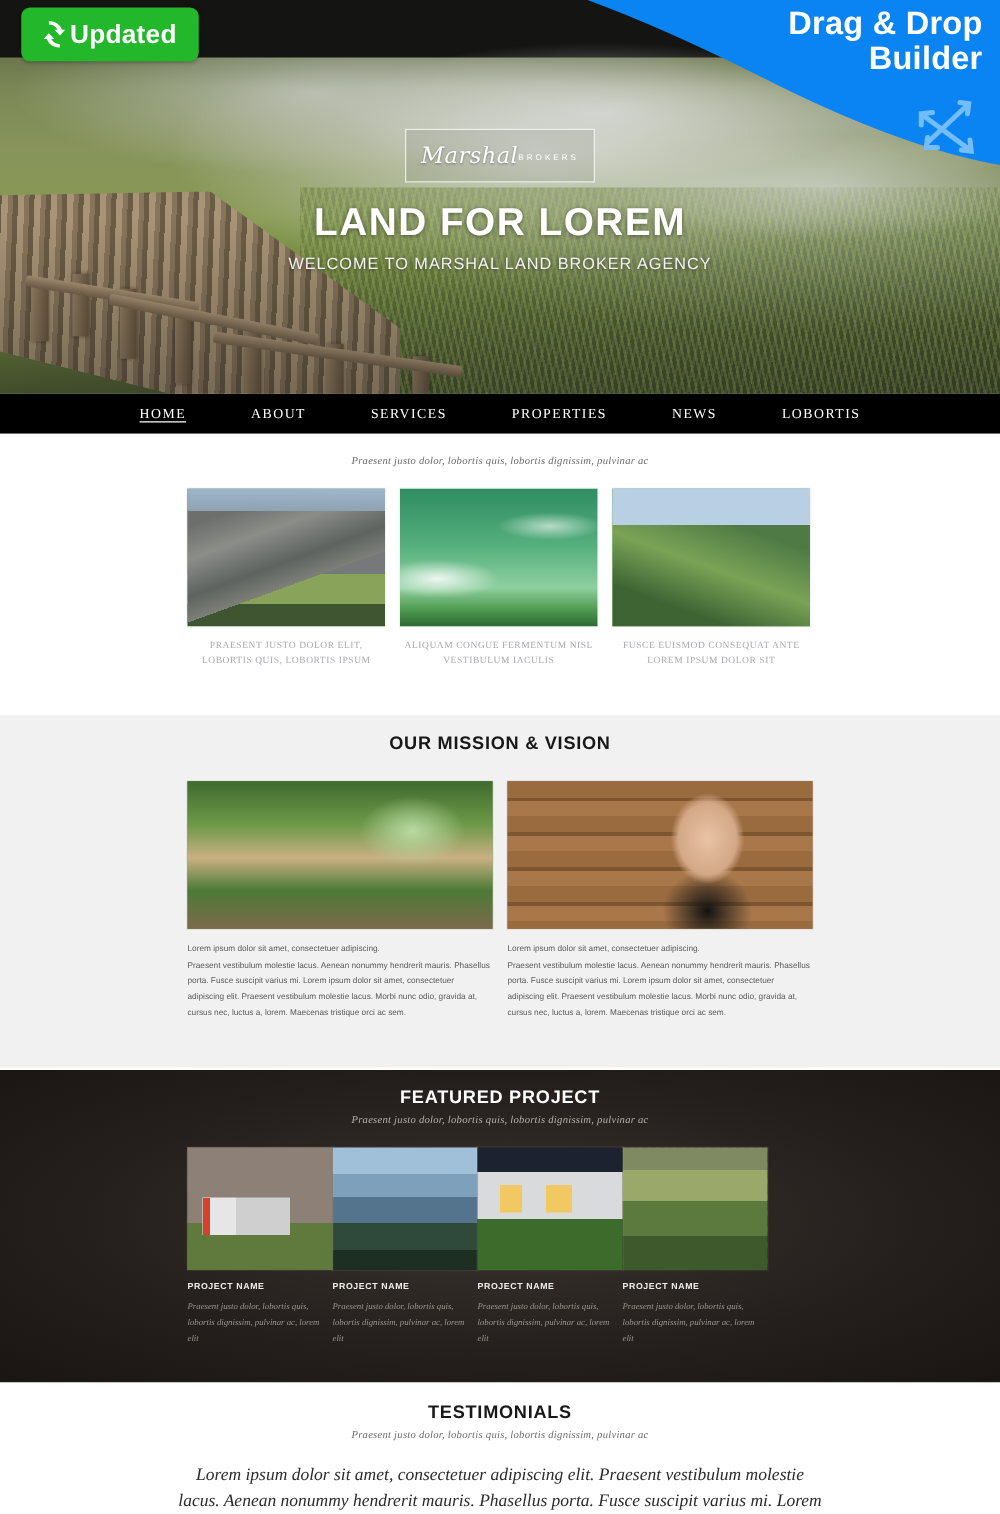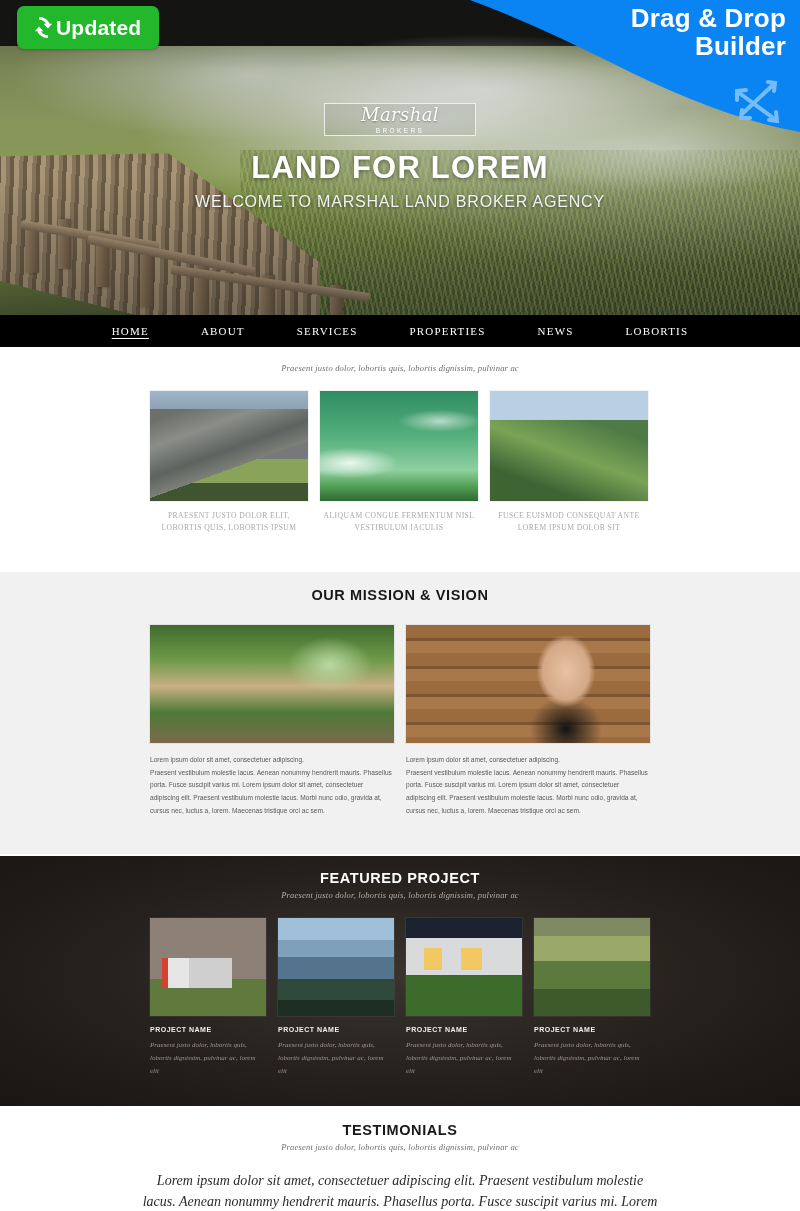--- a/index.html
+++ b/index.html
@@ -77,23 +77,23 @@
     position:absolute; left:0; top:0; width:800px; height:46px;
     background:#141412;
   }
 
   .hero-center {
     position:absolute; left:0; top:0; width:800px; height:315px;
     display:flex; flex-direction:column; align-items:center;
     padding-top:103px;
   }
   .logo-box {
-    width:152px; height:33px;
+    width:152px; height:43px;
     border:1px solid rgba(255,255,255,.75);
-    display:flex; flex-direction:column;
+    display:flex; flex-direction:row;
     align-items:center; justify-content:center;
     background:rgba(120,125,118,.18);
   }
   .logo-script {
     font-family:"DejaVu Serif", serif;
     font-style:italic;
     font-size:18px;
     color:#ffffff;
     line-height:1;
     letter-spacing:.4px;
@@ -111,21 +111,21 @@
     font-family:"Liberation Sans", sans-serif;
     font-size:31px;
     font-weight:bold;
     letter-spacing:1.2px;
     color:#ffffff;
     text-shadow:0 1px 4px rgba(0,0,0,.45);
   }
   .hero-sub {
     margin-top:7px;
     font-family:"Liberation Sans", sans-serif;
-    font-size:16px;
+    font-size:13px;
     letter-spacing:.8px;
     color:#f2f2f2;
     text-shadow:0 1px 3px rgba(0,0,0,.45);
   }
 
   
   .updated-badge {
     position:absolute; left:17px; top:6px;
     height:43px;
     padding:0 18px 0 14px;
@@ -285,21 +285,21 @@
   
   .featured {
     width:800px; height:252px;
     background:
       radial-gradient(ellipse 620px 200px at 400px 120px, #3a342f 0%, #241f1c 55%, #171310 100%);
     padding-top:14px;
     border-bottom:2px solid #ffffff;
   }
   .proj-grid {
     width:500px; margin:18px auto 0;
-    display:flex; gap:12px;
+    display:flex; 
   }
   .proj-card { width:116px; }
   .proj-thumb {
     width:116px; height:98px;
     background:#555;
     box-shadow:0 0 0 1px rgba(255,255,255,.06);
   }
   .proj-name {
     margin-top:10px;
     font-family:"Liberation Sans", sans-serif;

